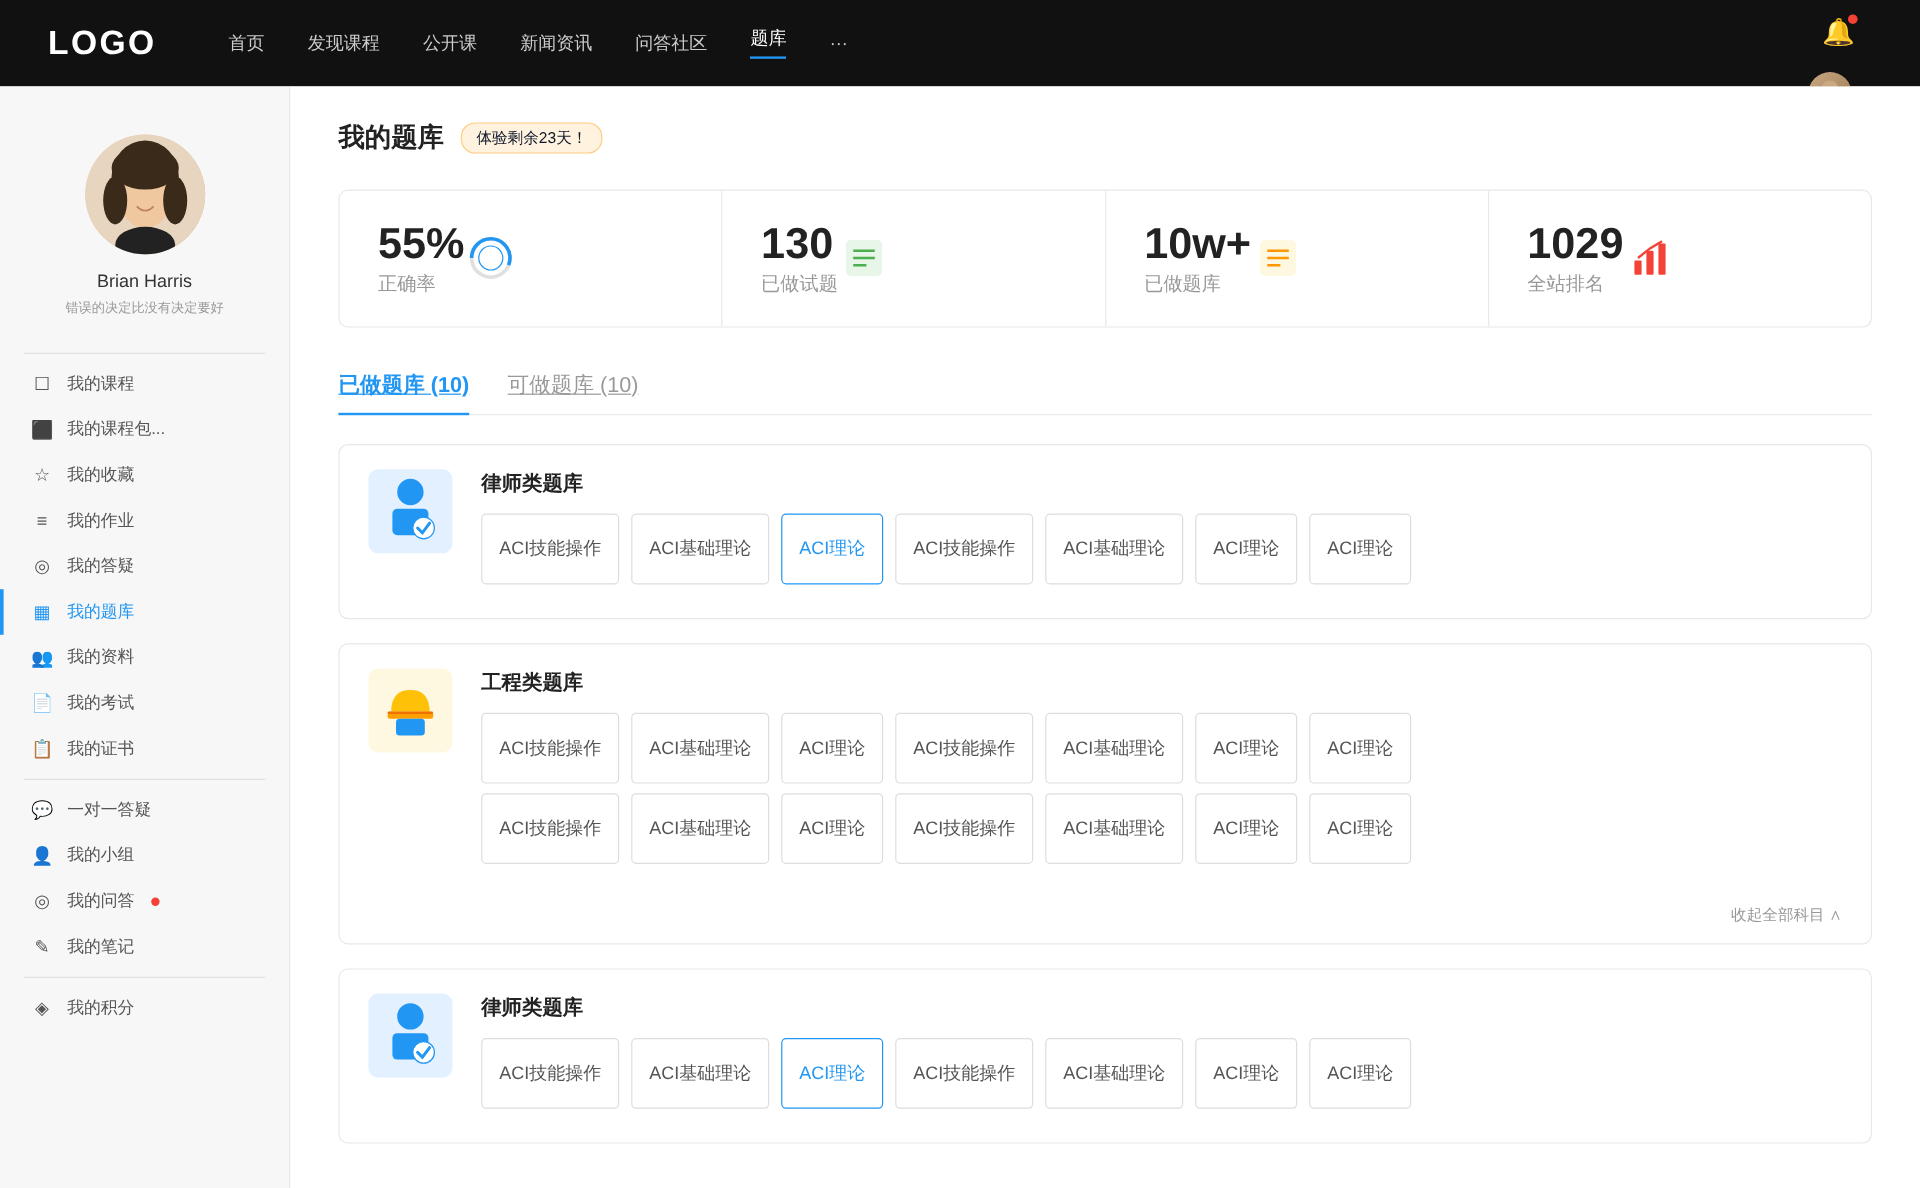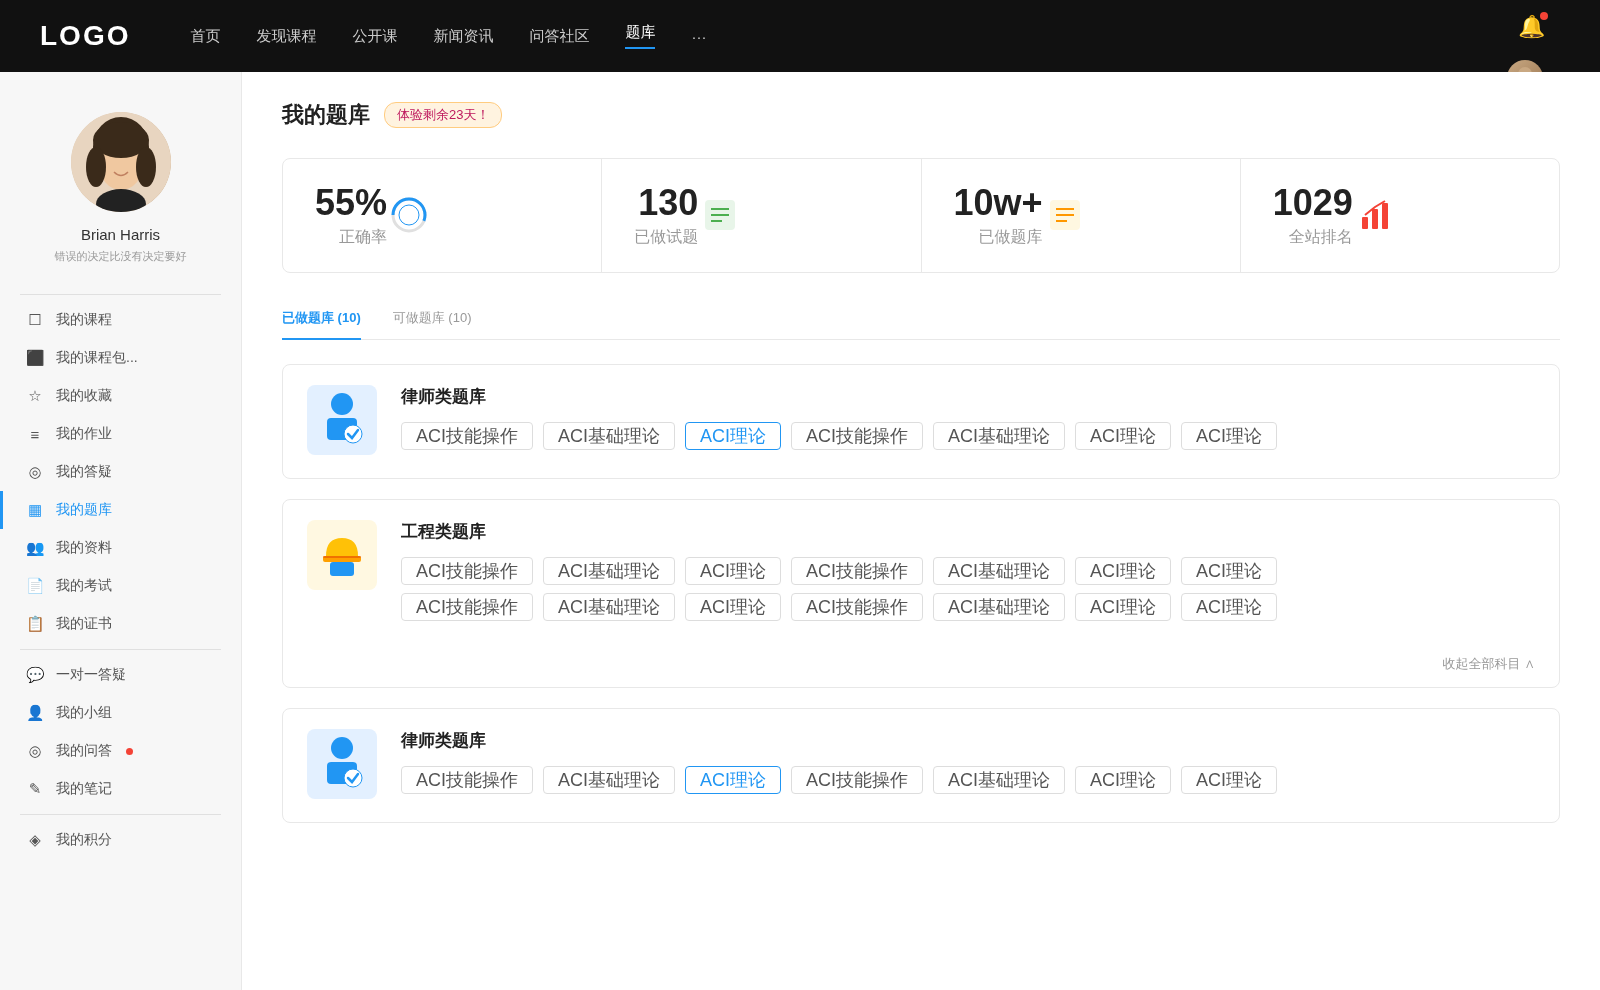--- a/index.html
+++ b/index.html
@@ -166,21 +166,21 @@
       gap: 14px;
       margin-bottom: 28px;
     }
     .page-title {
       font-size: 22px;
       font-weight: 600;
       color: #222;
     }
     .trial-badge {
       background: #fff3e0;
-      color: #be185d;
+      color: #0f172a;
       border: 1px solid #ffcc80;
       border-radius: 12px;
       padding: 3px 12px;
       font-size: 13px;
     }
 
     
     .stats-row {
       display: flex;
       gap: 0;
@@ -189,21 +189,20 @@
       overflow: hidden;
       margin-bottom: 28px;
     }
     .stat-card {
       flex: 1;
       padding: 24px 32px;
       border-right: 1px solid #e8e8e8;
       display: flex;
       align-items: center;
       gap: 2px;
-      text-align: right;
     }
     .stat-card:last-child { border-right: none; }
     .stat-info {}
     .stat-value {
       font-size: 36px;
       font-weight: 700;
       color: #222;
       line-height: 1.1;
     }
     .stat-label {
@@ -221,24 +220,25 @@
 
     
     .tabs {
       display: flex;
       gap: 32px;
       border-bottom: 1px solid #e8e8e8;
       margin-bottom: 24px;
     }
     .tab {
       padding: 8px 0 12px;
-      font-size: 13px;
+      font-size: 18px;
       color: #999;
       cursor: pointer;
       position: relative;
+      text-decoration: underline;
     }
     .tab.active {
       color: #2196f3;
       font-weight: 600;
     }
     .tab.active::after {
       content: '';
       position: absolute;
       bottom: -1px;
       left: 0; right: 0;
@@ -278,24 +278,24 @@
       color: #222;
       margin-bottom: 14px;
     }
     .qbank-tags {
       display: flex;
       flex-wrap: wrap;
       gap: 10px;
       margin-bottom: 8px;
     }
     .tag {
-      padding: 1px 14px;
+      padding: 19px 14px;
       border-radius: 4px;
       border: 1px solid #ddd;
-      font-size: 18px;
+      font-size: 15px;
       color: #555;
       cursor: pointer;
       background: #fff;
     }
     .tag.active {
       border-color: #2196f3;
       color: #2196f3;
       background: #fff;
     }
     .qbank-expand {

